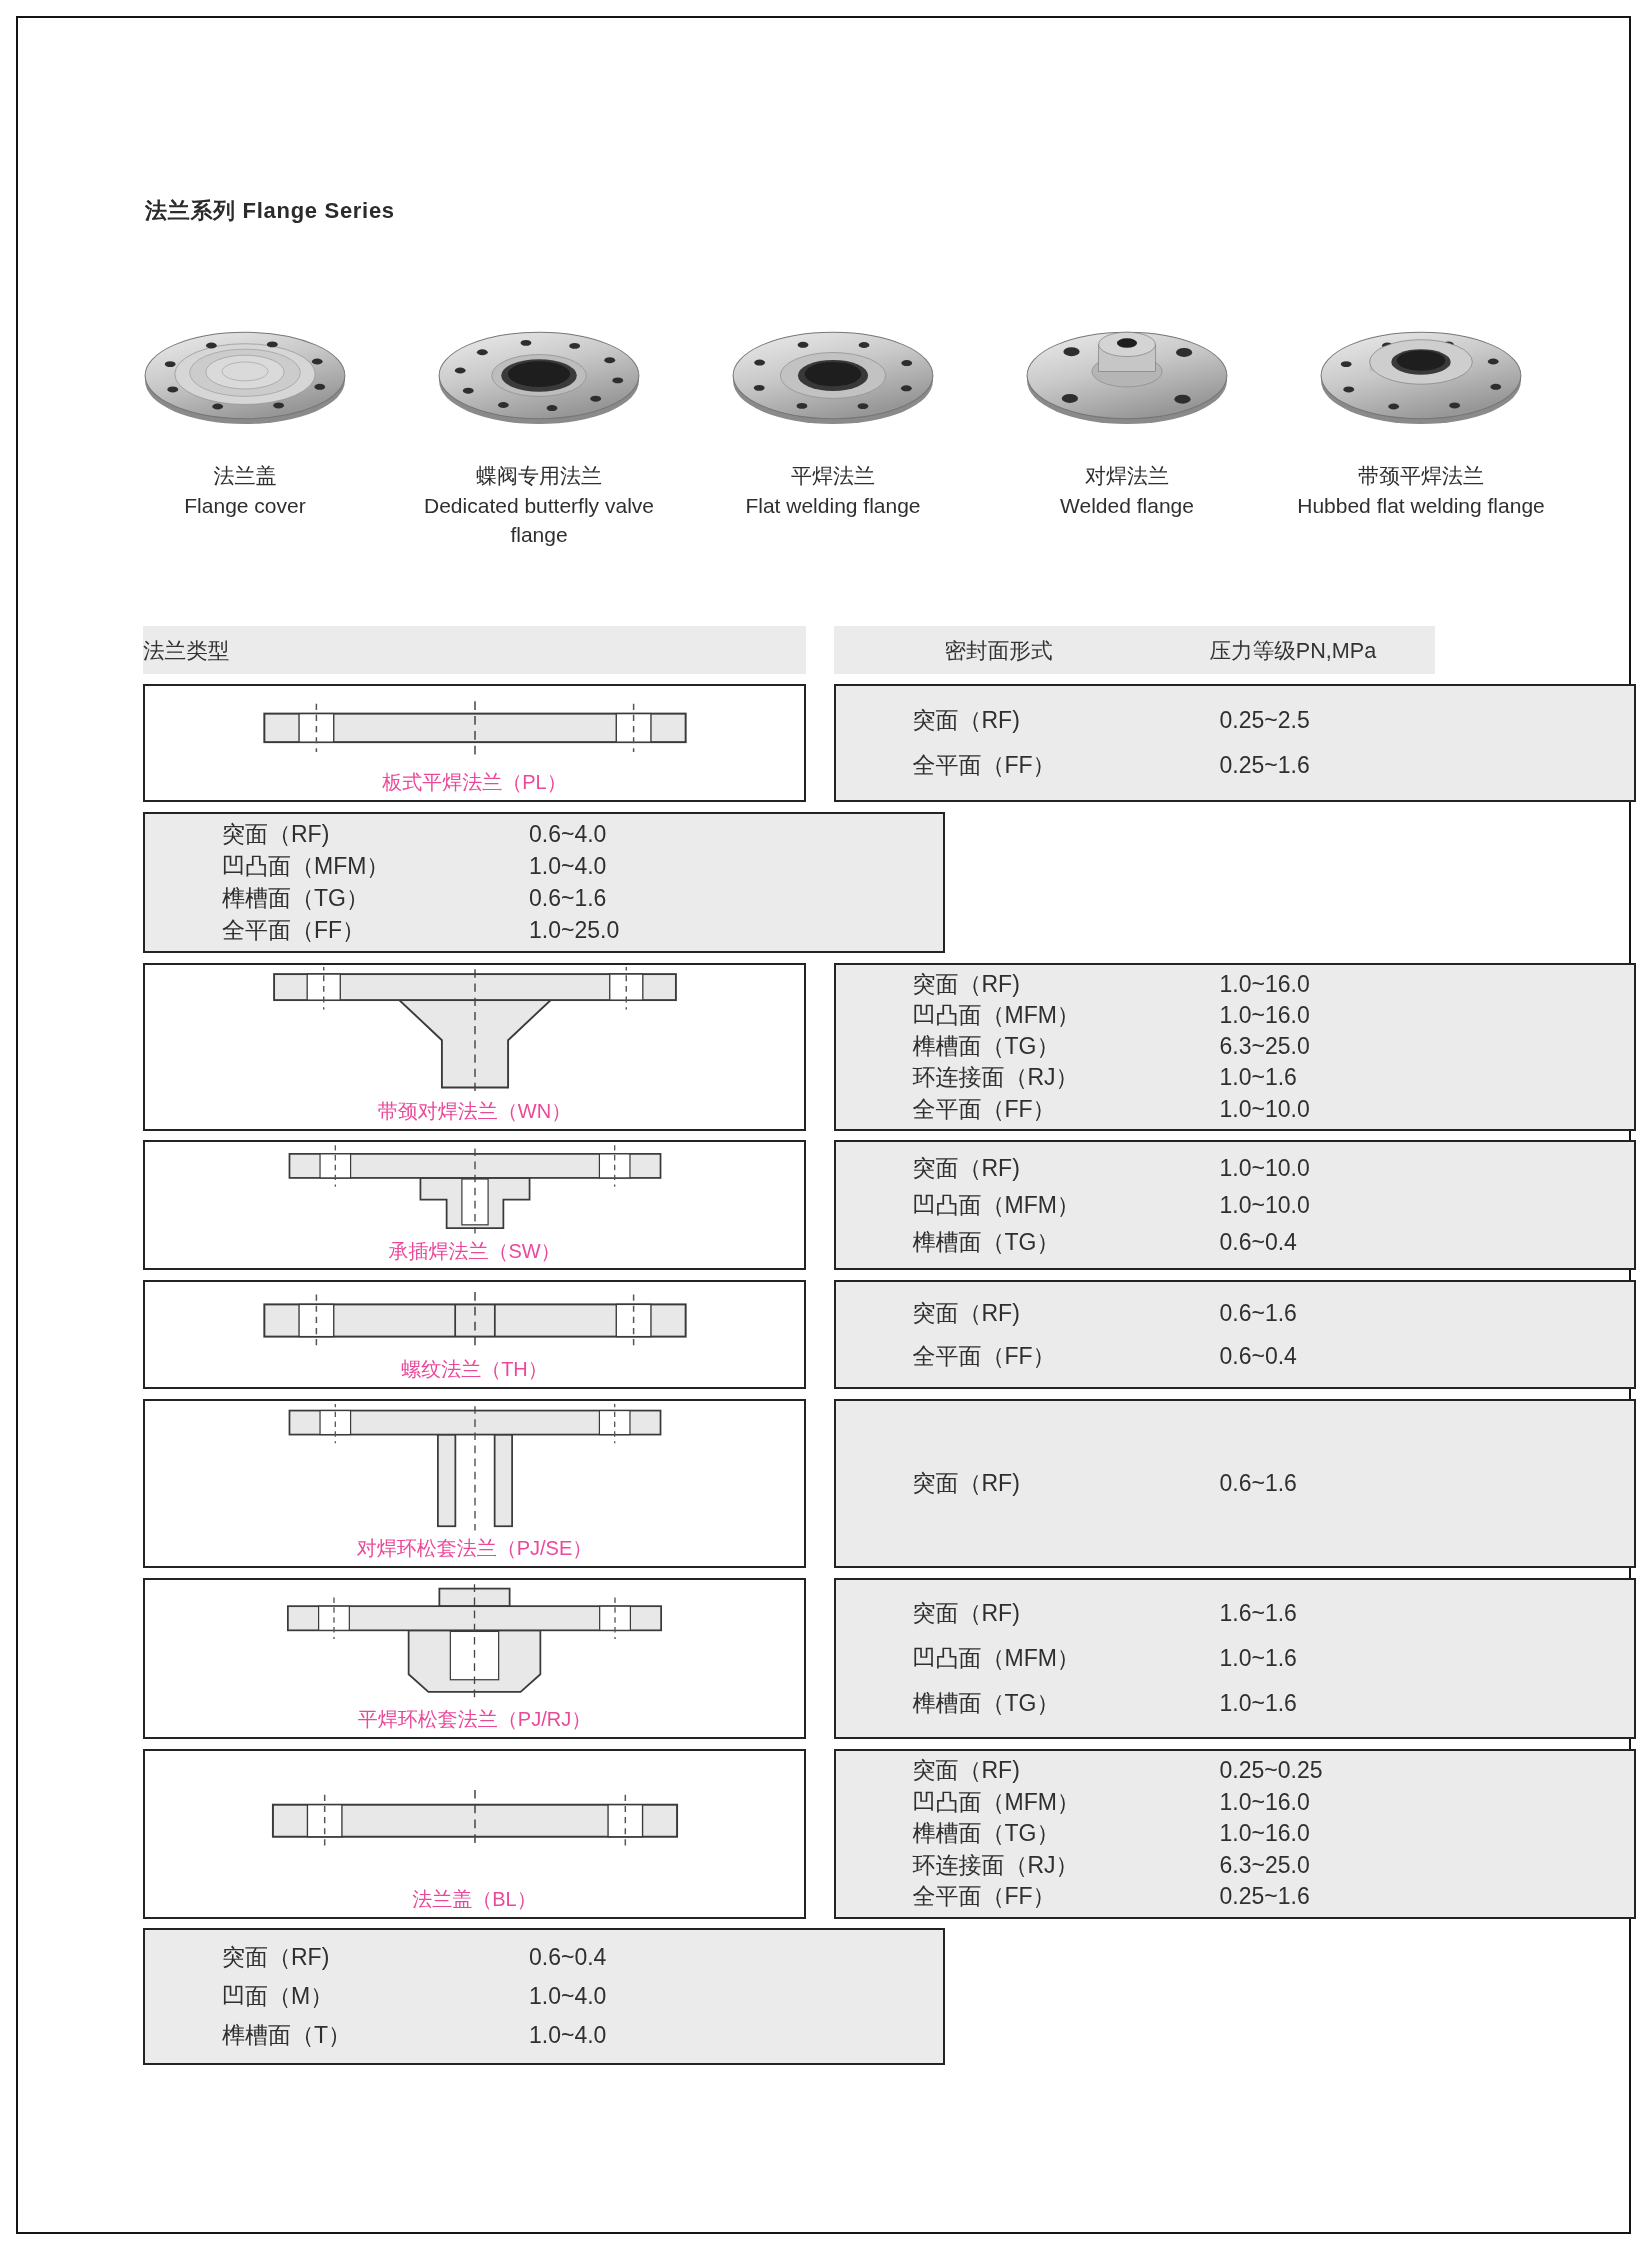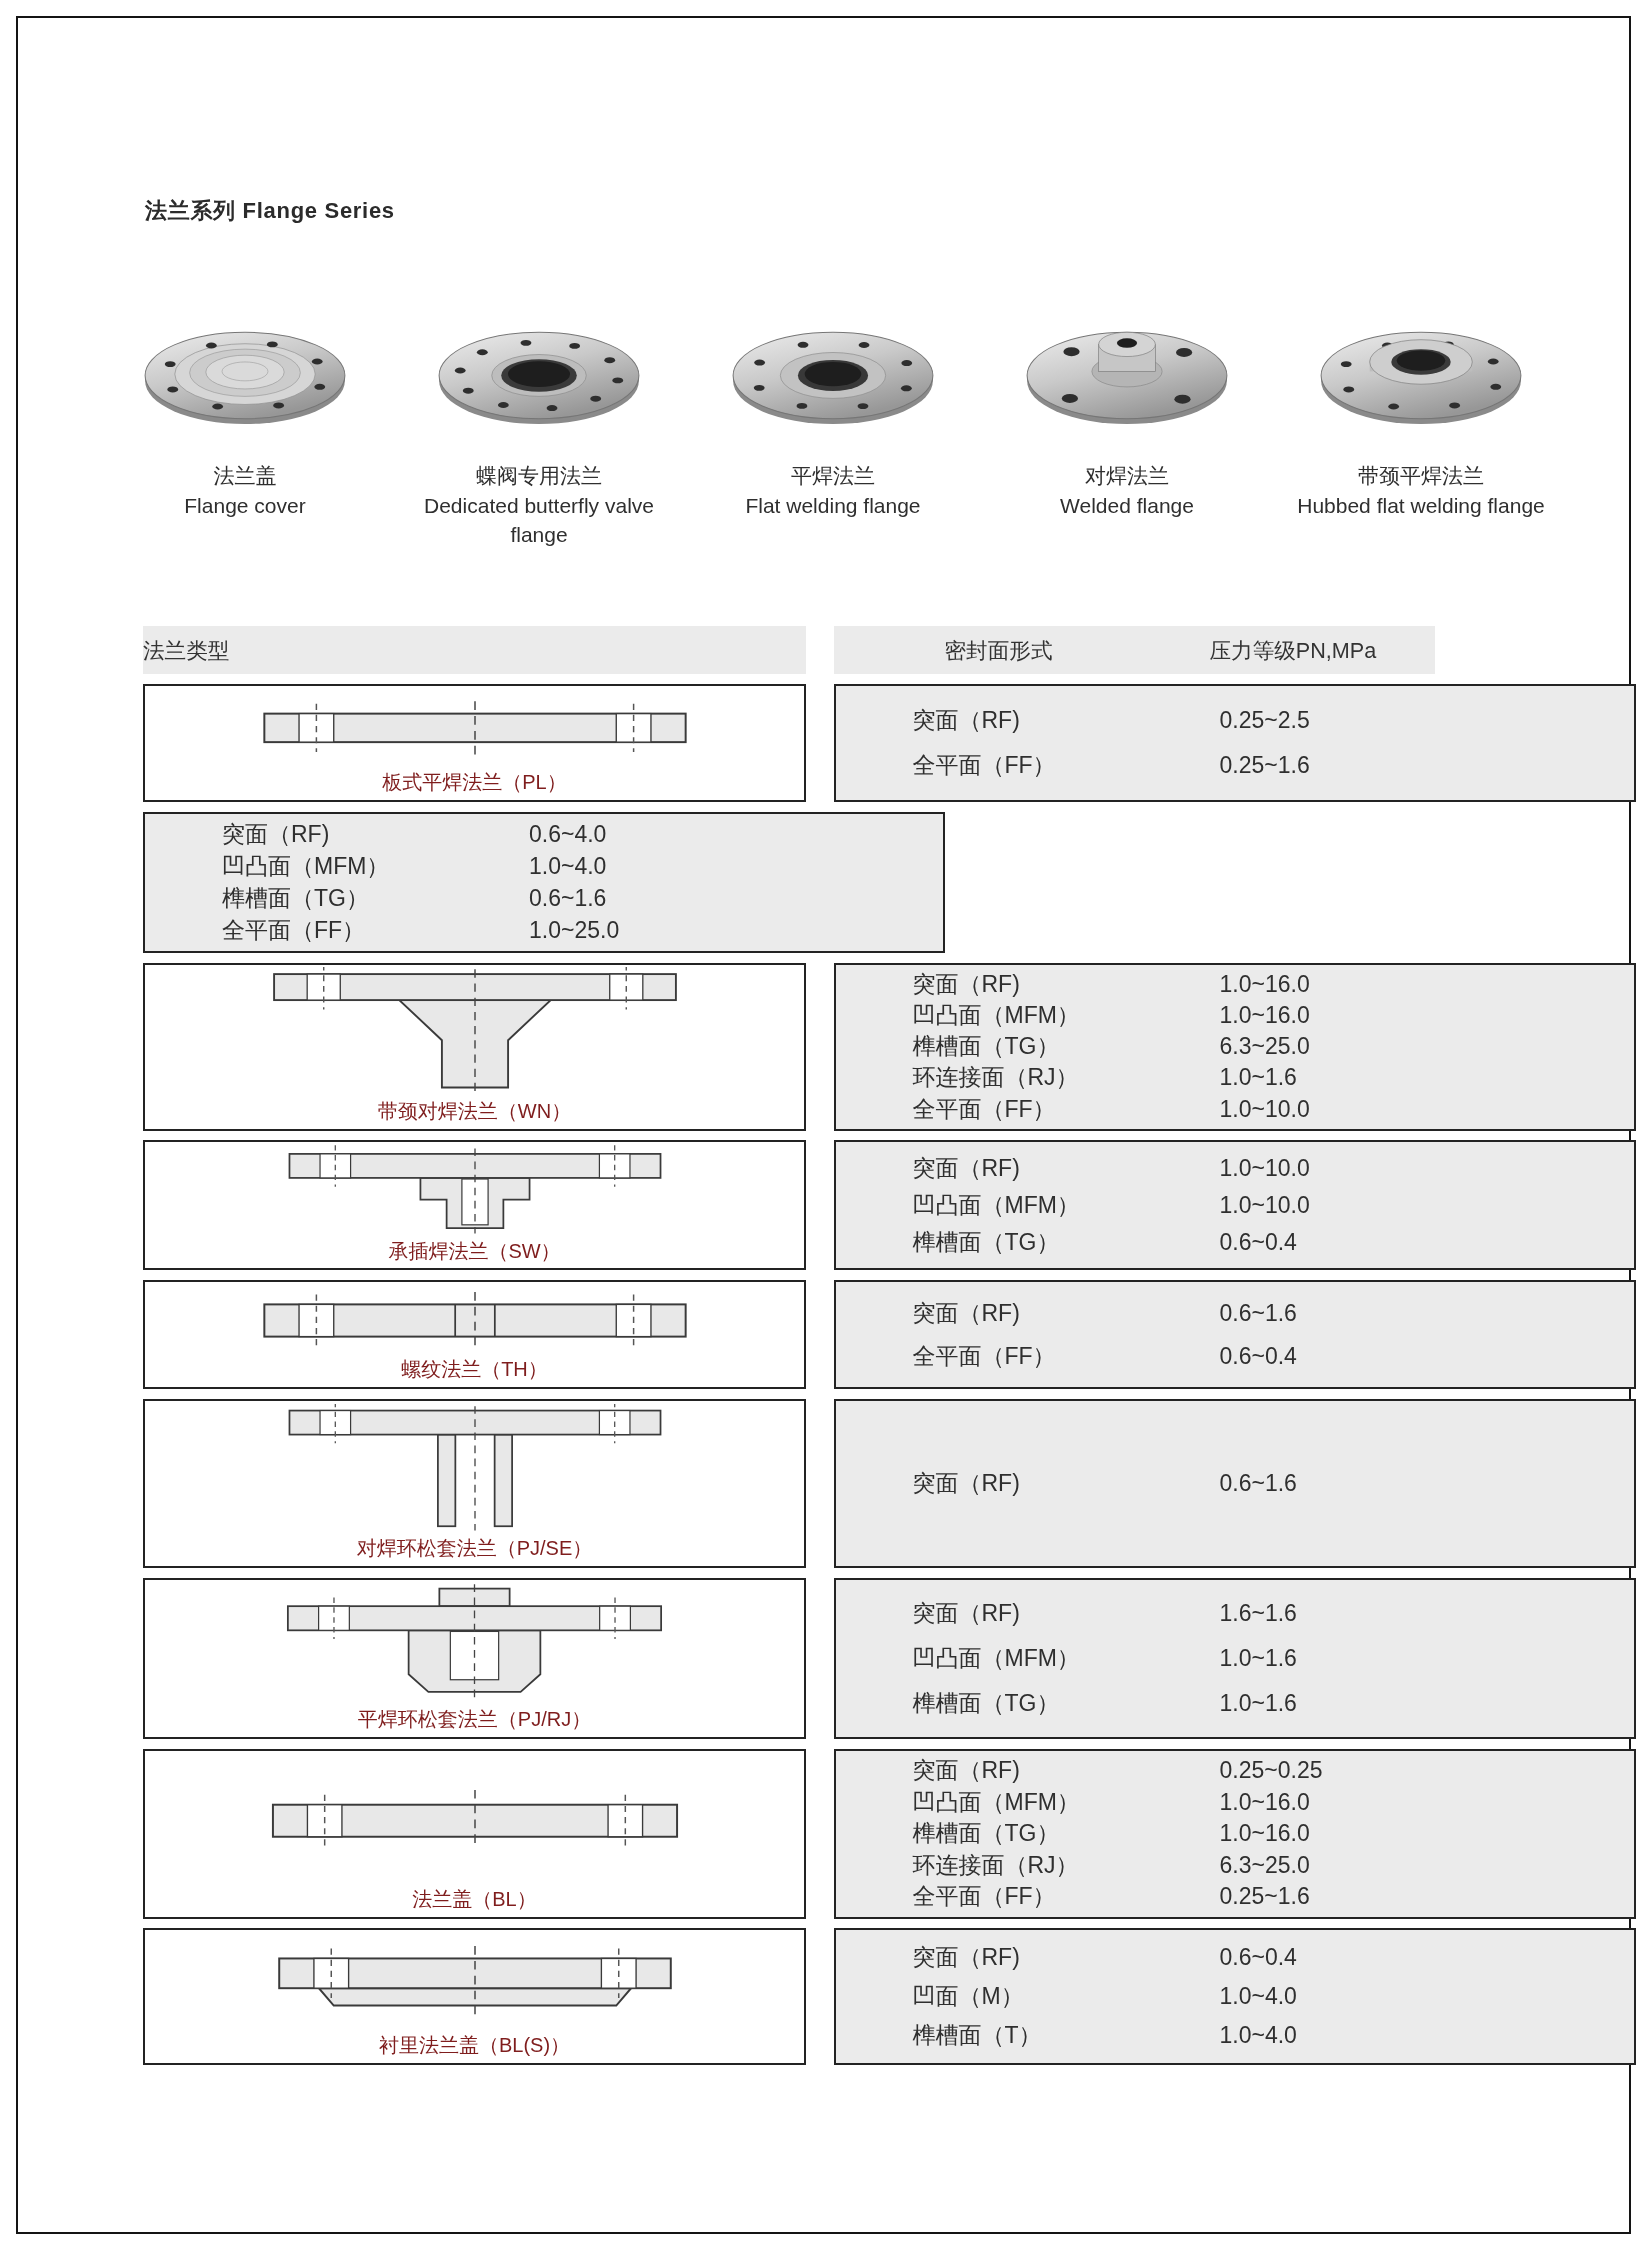--- a/index.html
+++ b/index.html
@@ -16,21 +16,21 @@
   .table-headers{position:absolute;top:626px;left:143px;display:flex;gap:27.5px;}
   .hdr{background:#ebebeb;height:48px;display:flex;align-items:center;font-size:21.6px;color:#333;}
   .hdr-left{width:663px;}
   .hdr-right{width:601px;}
   .h-seal{margin-left:111px;}
   .h-pn{margin-left:157px;}
   .rows{position:absolute;top:684px;left:143px;display:flex;flex-direction:column;gap:9.8px;}
   .trow{display:flex;gap:27.5px;align-items:stretch;}
   .dbox{width:663px;box-sizing:border-box;border:2px solid #232323;background:#ffffff;position:relative;}
   .dwrap{height:calc(100% - 34px);display:flex;align-items:center;justify-content:center;padding-top:2.6px;}
-  .dcap{position:absolute;left:0;right:0;bottom:3.9px;text-align:center;font-size:20px;color:#7f1d1d;}
+  .dcap{position:absolute;left:0;right:0;bottom:3.9px;text-align:center;font-size:20px;color:#ec4899;}
   .vbox{width:802px;box-sizing:border-box;border:2px solid #232323;background:#ebebeb;
         display:flex;flex-direction:column;justify-content:space-evenly;padding:3.9px 0 3.9px 77px;}
   .entry{display:flex;align-items:center;font-size:23px;color:#2f2f2f;}
   .face{width:307px;}
 </style>
 </head>
 <body>
 
 <div class="page-frame"></div>
 
@@ -447,34 +447,20 @@
   </div>
 
   <div class="entry">
     <span class="face">全平面（FF）</span>
     <span class="pn">0.25~1.6</span>
   </div>
 </div>
   </div>
 
   <div class="trow" style="height: 137px;">
-    <div class="dbox">
-      <div class="dwrap">
-          <svg width="570" height="82" viewBox="0 0 460 66" xmlns="http://www.w3.org/2000/svg">
-            <polygon points="104,38 356,38 344,52 116,52" fill="#e8e8e8" stroke="#3a3a3a" stroke-width="1.6"></polygon>
-            <rect x="72" y="14" width="316" height="24" fill="#e8e8e8" stroke="#3a3a3a" stroke-width="1.6"></rect>
-  <rect x="100" y="14" width="28" height="24" fill="#fff" stroke="#3a3a3a" stroke-width="1.1"></rect>
-  <rect x="332" y="14" width="28" height="24" fill="#fff" stroke="#3a3a3a" stroke-width="1.1"></rect>
-  <line x1="114" y1="6" x2="114" y2="46" stroke="#555" stroke-width="1.2" stroke-dasharray="5,4"></line>
-  <line x1="346" y1="6" x2="346" y2="46" stroke="#555" stroke-width="1.2" stroke-dasharray="5,4"></line>
-            <line x1="230" y1="4" x2="230" y2="62" stroke="#444" stroke-width="1.2" stroke-dasharray="7,5"></line>
-          </svg>
-        </div>
-      <div class="dcap">衬里法兰盖（BL(S)）</div>
-    </div>
     <div class="vbox">
   <div class="entry">
     <span class="face">突面（RF)</span>
     <span class="pn">0.6~0.4</span>
   </div>
 
   <div class="entry">
     <span class="face">凹面（M）</span>
     <span class="pn">1.0~4.0</span>
   </div>

